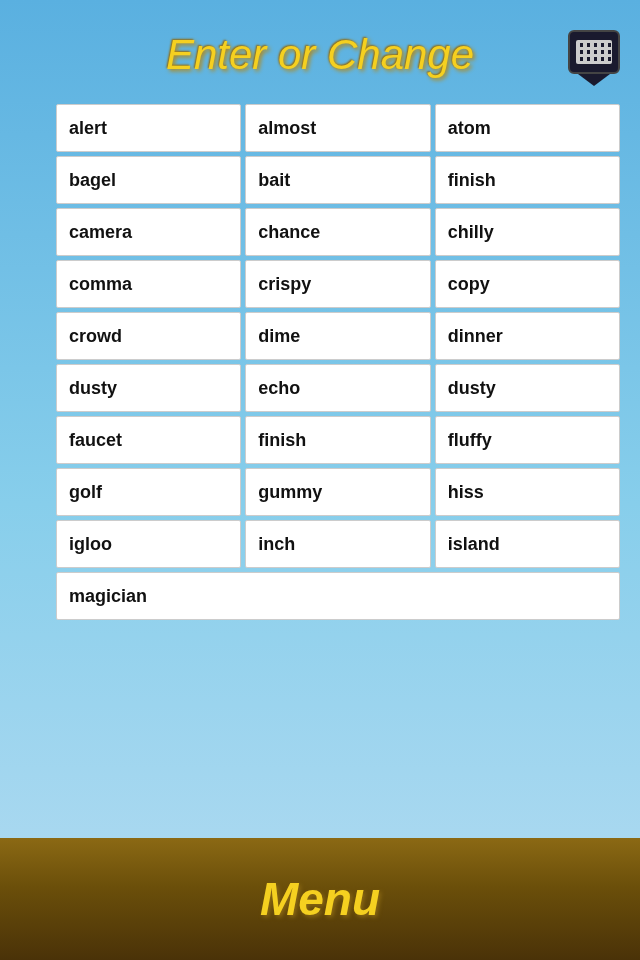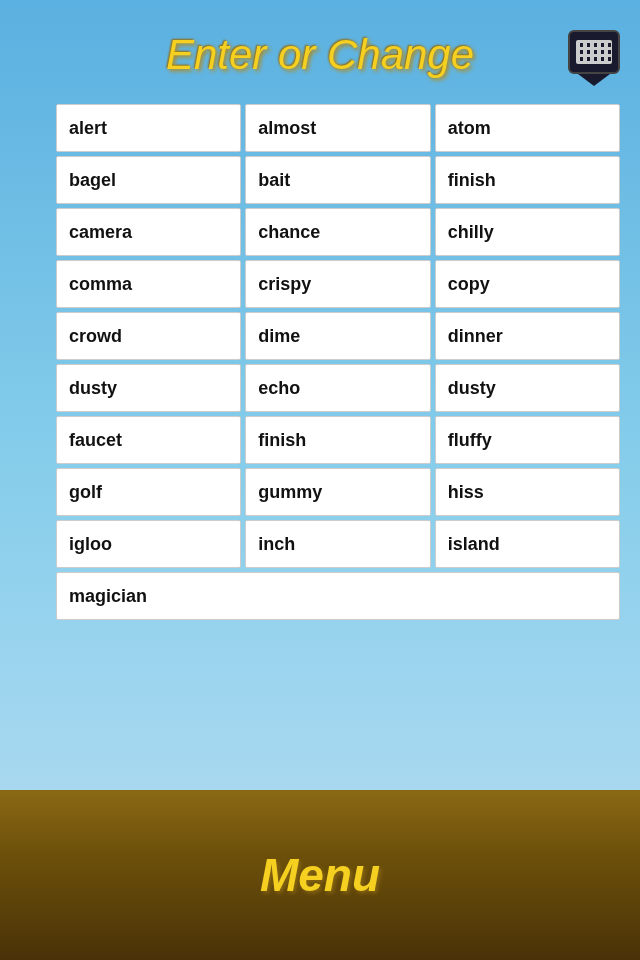--- a/index.html
+++ b/index.html
@@ -102,21 +102,21 @@
       font-weight: bold;
       color: #111;
       cursor: pointer;
       border-radius: 2px;
       min-height: 48px;
       display: flex;
       align-items: center;
     }
 
     #bottom-bar {
-      height: 170px;
+      height: 122px;
       background: linear-gradient(to bottom, #8B6914 0%, #6b4f0a 40%, #4a3208 100%);
       display: flex;
       align-items: center;
       justify-content: center;
     }
 
     #menu-button {
       font-size: 46px;
       font-weight: bold;
       font-style: italic;

